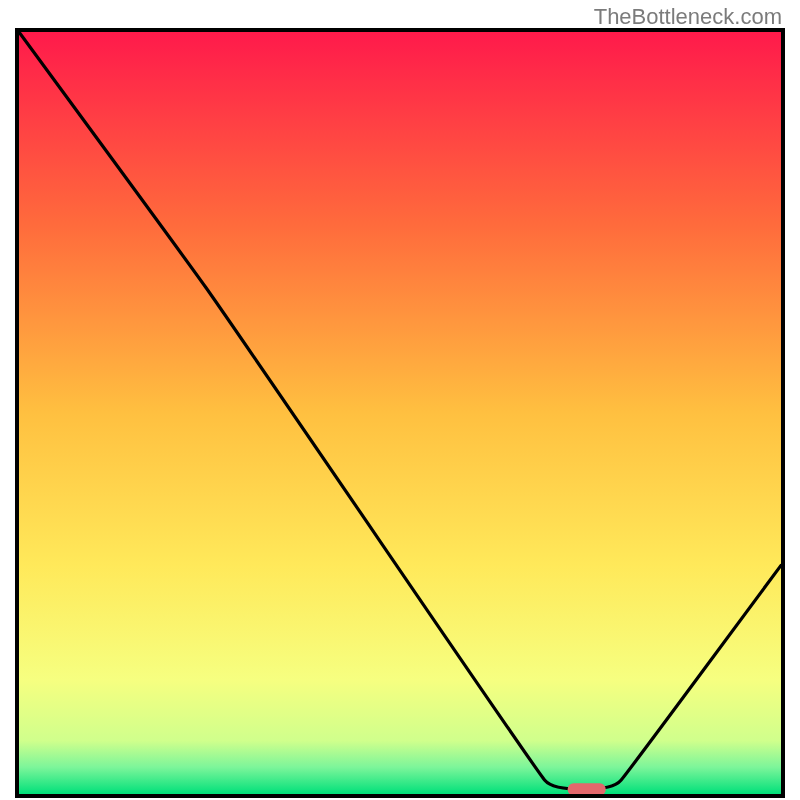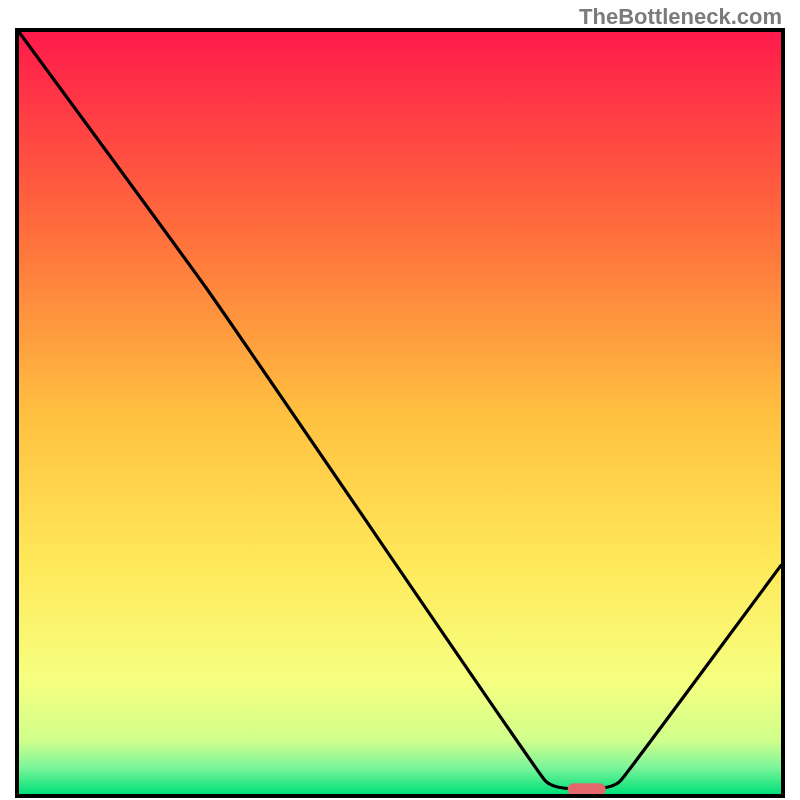--- a/index.html
+++ b/index.html
@@ -21,21 +21,21 @@
     box-sizing: border-box;
     overflow: hidden;
   }
   .watermark {
     position: absolute;
     top: 4px;
     right: 18px;
     color: #7b7b7b;
     font-size: 22px;
     letter-spacing: 0px;
-    font-weight: 700;
+    font-weight: 400;
   }
   svg { display: block; }
 </style>
 </head>
 <body>
 
 <div class="watermark">TheBottleneck.com</div>
 
 <div class="frame">
   <svg id="chart-svg" width="762" height="762" viewBox="0 0 762 762" preserveAspectRatio="none">

